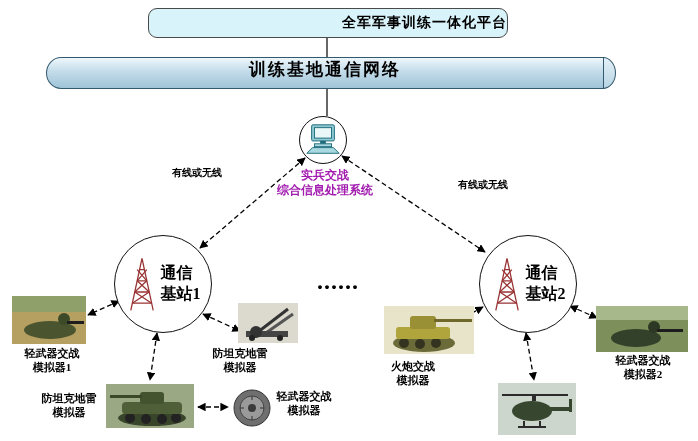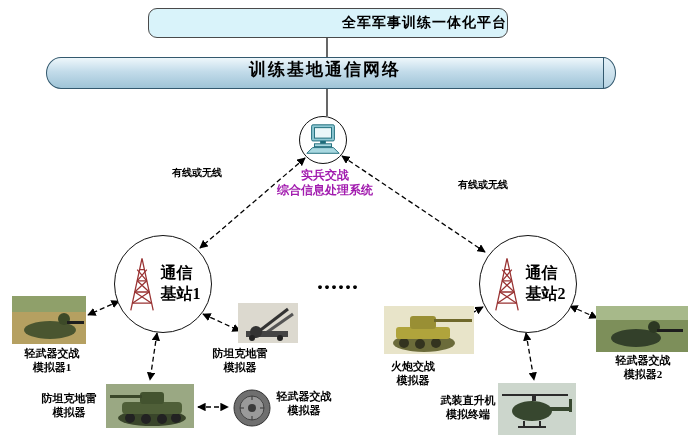--- a/index.html
+++ b/index.html
@@ -188,22 +188,20 @@
     <rect width="78" height="52" fill="#ccd6cc"></rect>
     <line x1="4" y1="12" x2="70" y2="12" stroke="#2b2b2b" stroke-width="2"></line>
     <rect x="34" y="11" width="4" height="7" fill="#2b2b2b"></rect>
     <ellipse cx="34" cy="28" rx="20" ry="10" fill="#37472f"></ellipse>
     <rect x="50" y="24" width="24" height="4" fill="#37472f"></rect>
     <rect x="71" y="16" width="3" height="13" fill="#37472f"></rect>
     <line x1="20" y1="44" x2="48" y2="44" stroke="#2b2b2b" stroke-width="2"></line>
     <line x1="26" y1="38" x2="26" y2="44" stroke="#2b2b2b" stroke-width="2"></line>
     <line x1="42" y1="38" x2="42" y2="44" stroke="#2b2b2b" stroke-width="2"></line>
   </svg>
-  <div class="node lbl simlbl" style="left:434px;top:394px;width:68px">武装直升机
-模拟终端</div>
 
   <svg class="node photo" style="left:596px;top:306px" width="92" height="46" viewBox="0 0 92 46">
     <rect width="92" height="46" fill="#7d8f5a"></rect>
     <rect width="92" height="14" fill="#a7b98a"></rect>
     <ellipse cx="40" cy="32" rx="25" ry="9" fill="#33402a"></ellipse>
     <circle cx="58" cy="21" r="6" fill="#2c3823"></circle>
     <rect x="61" y="23" width="26" height="3" fill="#1d1d1d"></rect>
   </svg>
   <div class="node lbl simlbl" style="left:598px;top:354px;width:90px">轻武器交战
 模拟器2</div>

